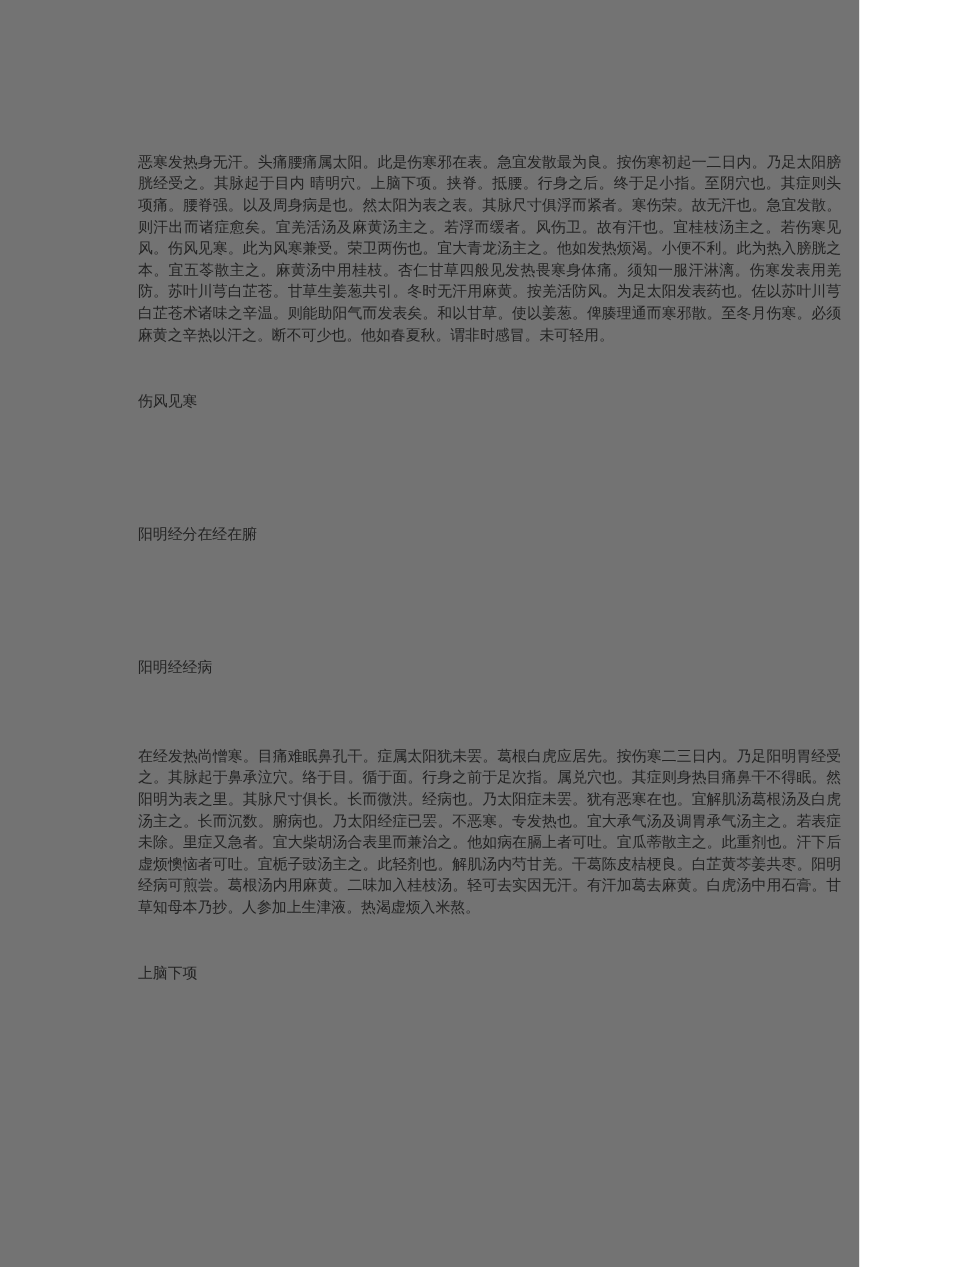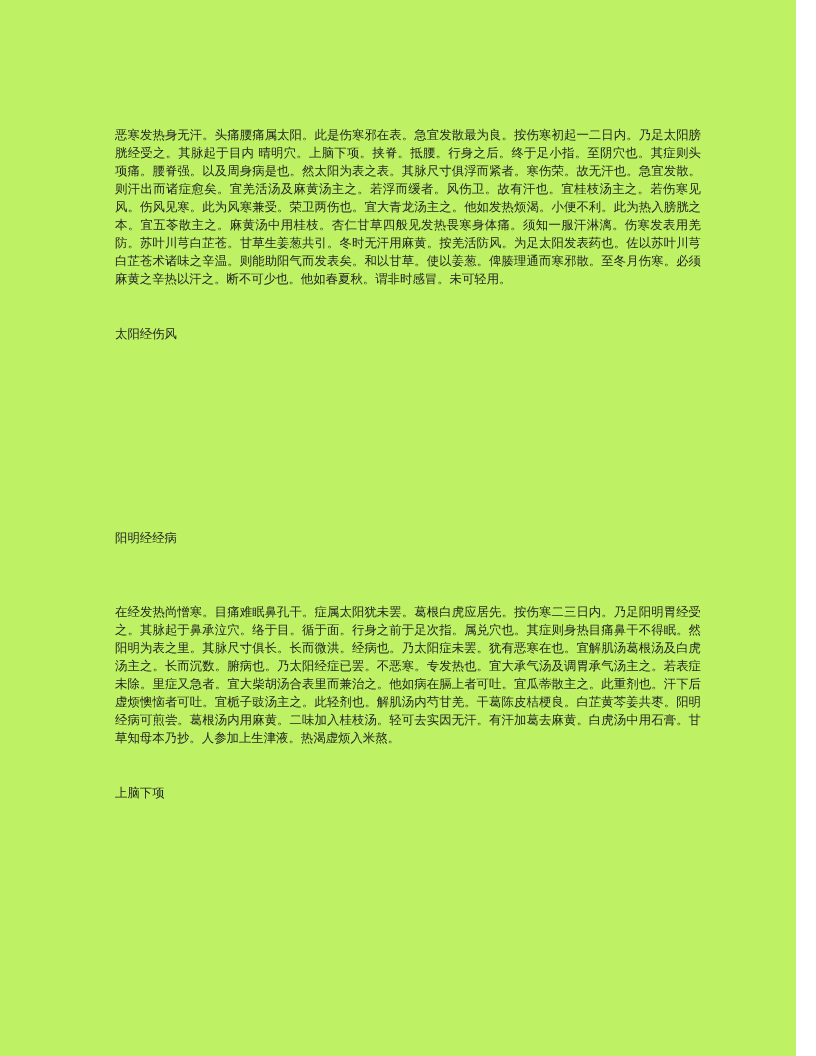--- a/index.html
+++ b/index.html
@@ -6,23 +6,23 @@
   html, body {
     margin: 0;
     padding: 0;
     background: #ffffff;
   }
   body {
     font-family: "DejaVu Sans", "Liberation Sans", sans-serif;
   }
   .page {
     position: relative;
-    width: 796px;
+    width: 716px;
     height: 1056px;
-    background: #bef264;
+    background: #737373;
     overflow: hidden;
     box-sizing: border-box;
   }
   .doc-body {
     position: absolute;
     left: 115px;
     top: 126px;
     width: 586px;
   }
   .para {
@@ -55,27 +55,28 @@
 </head>
 <body>
 
 <div class="page">
   <div class="doc-body">
 
     <p class="para body-text">恶寒发热身无汗。头痛腰痛属太阳。此是伤寒邪在表。急宜发散最为良。按伤寒初起一二日内。乃足太阳膀胱经受之。其脉起于目内 晴明穴。上脑下项。挟脊。抵腰。行身之后。终于足小指。至阴穴也。其症则头项痛。腰脊强。以及周身病是也。然太阳为表之表。其脉尺寸俱浮而紧者。寒伤荣。故无汗也。急宜发散。则汗出而诸症愈矣。宜羌活汤及麻黄汤主之。若浮而缓者。风伤卫。故有汗也。宜桂枝汤主之。若伤寒见风。伤风见寒。此为风寒兼受。荣卫两伤也。宜大青龙汤主之。他如发热烦渴。小便不利。此为热入膀胱之本。宜五苓散主之。麻黄汤中用桂枝。杏仁甘草四般见发热畏寒身体痛。须知一服汗淋漓。伤寒发表用羌防。苏叶川芎白芷苍。甘草生姜葱共引。冬时无汗用麻黄。按羌活防风。为足太阳发表药也。佐以苏叶川芎白芷苍术诸味之辛温。则能助阳气而发表矣。和以甘草。使以姜葱。俾腠理通而寒邪散。至冬月伤寒。必须麻黄之辛热以汗之。断不可少也。他如春夏秋。谓非时感冒。未可轻用。</p>
 
     <div class="gap-after-para"></div>
 
-    <p class="heading">太阳经伤风</p>
+    <p class="heading">伤风见寒</p>
 
     <div class="gap-after-head"></div>
 
 
     <div class="gap-after-para"></div>
 
+    <p class="heading">阳明经分在经在腑</p>
 
     <div class="gap-after-head"></div>
 
 
     <div class="gap-after-para"></div>
 
     <p class="heading">阳明经经病</p>
 
     <div class="gap-after-head"></div>
 

